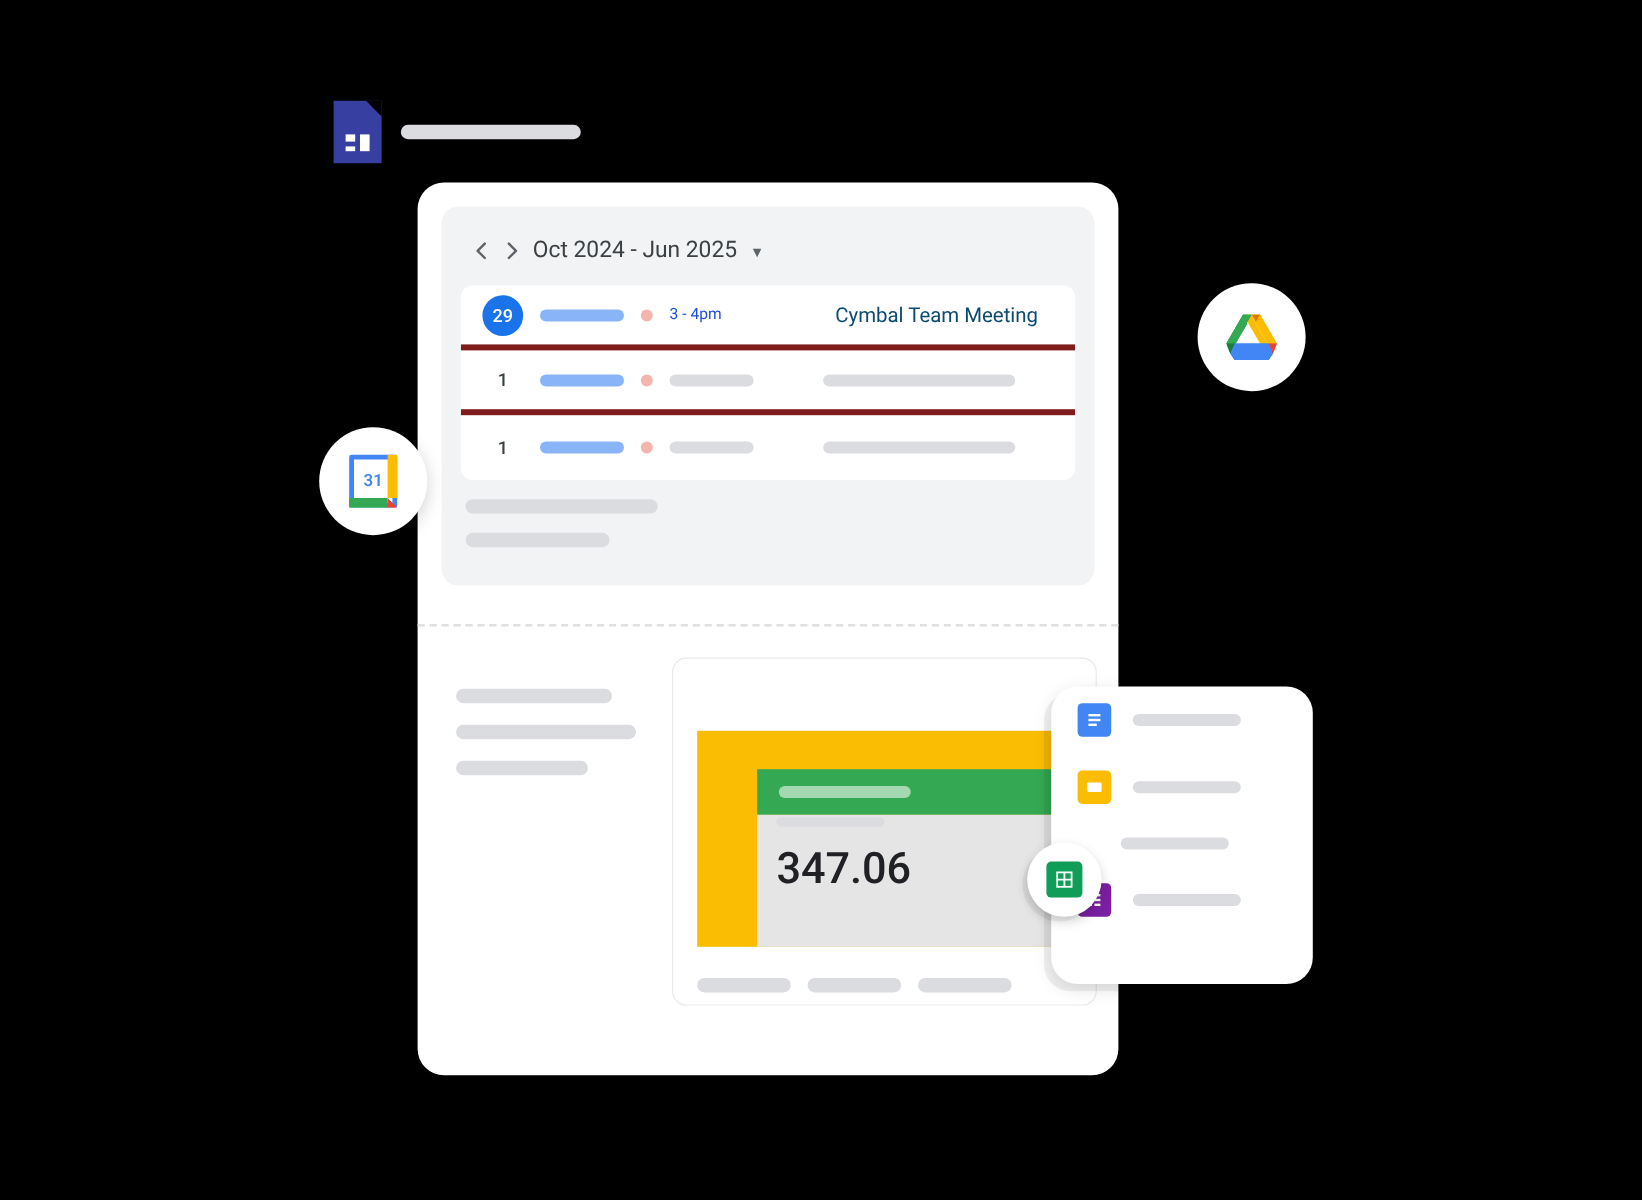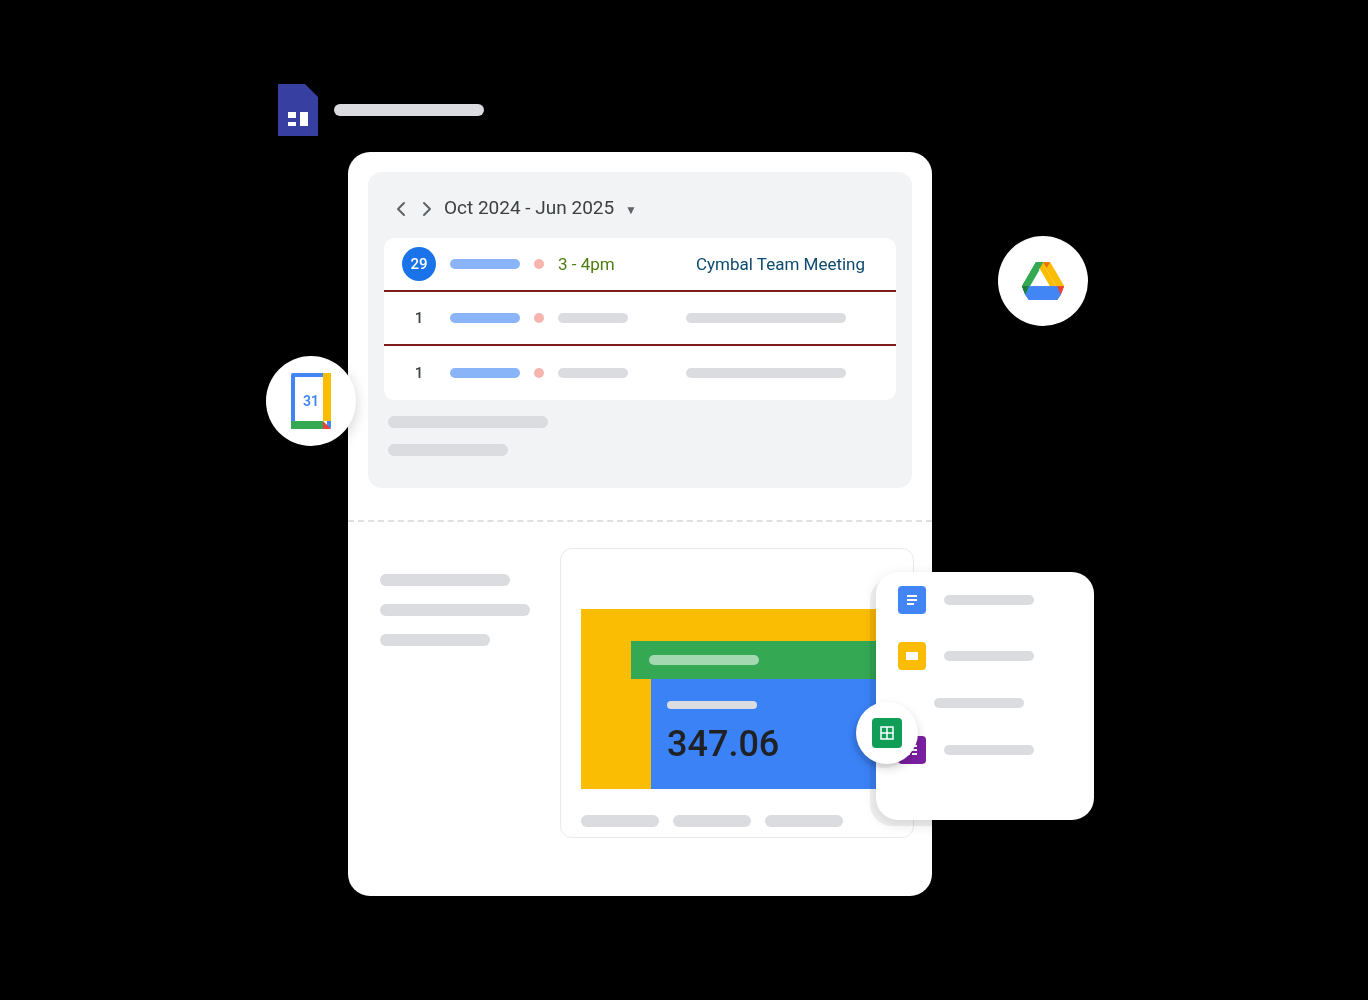--- a/index.html
+++ b/index.html
@@ -108,33 +108,33 @@
     background: #fff;
     border-radius: 10px;
     overflow: hidden;
   }
   .event-row {
     display: flex;
     align-items: center;
     height: 54px;
     padding: 0 18px;
     gap: 14px;
-    border-bottom: 2px solid #7f1d1d;
+    border-bottom: 5px solid #7f1d1d;
   }
   .event-row:last-child { border-bottom: none; }
   .day-badge {
     width: 34px; height: 34px; border-radius: 50%;
     display:flex; align-items:center; justify-content:center;
     font-size: 15px; font-weight: 500;
   }
   .day-active { background:#1a73e8; color:#fff; }
   .day-plain { color:#3c4043; }
   .ev-pill { height:10px; border-radius:5px; background:#8ab4f8; }
   .dot { width:10px;height:10px;border-radius:50%;background:#f5b5ae; }
-  .ev-time{ font-size:17px; color:#4d7c0f; min-width:80px;}
+  .ev-time{ font-size:13px; color:#1d4ed8; min-width:80px;}
   .ev-title{ font-size:17px; color:#0c4a6e; }
   .ev-gray{ height:10px;border-radius:5px;background:#dadce0;}
   .cal-footer-ph {
     display:flex; gap:12px; padding:16px 4px 0 4px;
   }
 
   .dash-sep {
     position:absolute;
     top: 368px; left:0; right:0;
     border-top: 2px dashed #e0e0e0;
@@ -173,23 +173,22 @@
     top:92px; left:70px;
     width:298px; height:38px;
     background:#34a853;
     display:flex; align-items:center; padding-left:18px;
   }
   .an-green .gbar{ width:110px; height:10px; border-radius:5px; background:rgba(255,255,255,0.55);}
   .an-white{
     position:absolute;
     top:130px; left:70px;
     width:298px; height:110px;
-    background:#3b82f6;
-    padding:22px 16px;
-    margin-left:20px;
+    background:#e5e5e5;
+    padding:2px 16px;
   }
   .an-white .small{ width:90px;height:8px;border-radius:4px;background:#dadce0; }
   .an-number{
     font-size:36px; font-weight:500; color:#202124;
     margin-top:14px;
   }
   .an-tabs{
     position:absolute; bottom:10px; left:20px;
     display:flex; gap:14px;
   }
@@ -234,21 +233,21 @@
     position:absolute;
     width:90px;height:90px;border-radius:50%;
     background:#fff;
     box-shadow: 0 4px 14px rgba(0,0,0,0.18), -6px 6px 0 rgba(0,0,0,0.08);
     display:flex;align-items:center;justify-content:center;
   }
   .cal-float{ top:356px; left:266px; }
   .drive-float{ top:236px; left:998px; }
 
   .gcal-icon{
-    width:40px;height:56px;position:relative;
+    width:40px;height:44px;position:relative;
   }
   .gcal-base{ position:absolute; inset:0; background:#fff; border:4px solid #4285f4; border-radius:2px;}
   .gcal-r{ position:absolute; top:0; right:0; width:8px; bottom:8px; background:#fbbc04;}
   .gcal-b{ position:absolute; bottom:0; left:0; right:8px; height:8px; background:#34a853;}
   .gcal-corner{ position:absolute; bottom:0; right:0; width:0;height:0; border-style:solid; border-width:8px 0 0 8px; border-color: transparent transparent transparent #ea4335;}
   .gcal-num{ position:absolute; inset:0; display:flex;align-items:center;justify-content:center; font-size:14px; font-weight:600; color:#4285f4;}
 
   .drive-icon{ width:42px; height:38px; position:relative;}
 </style>
 </head>

